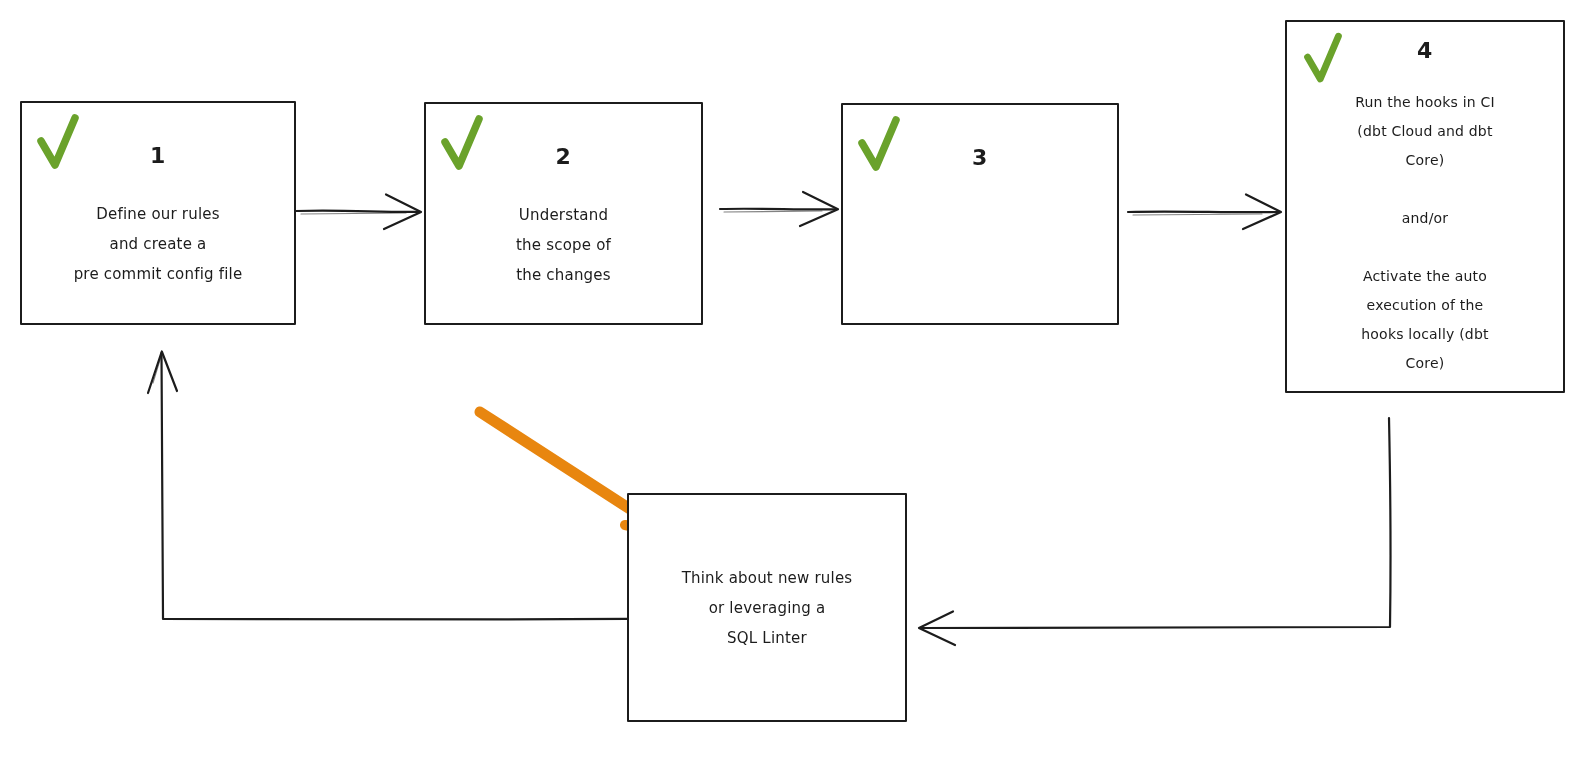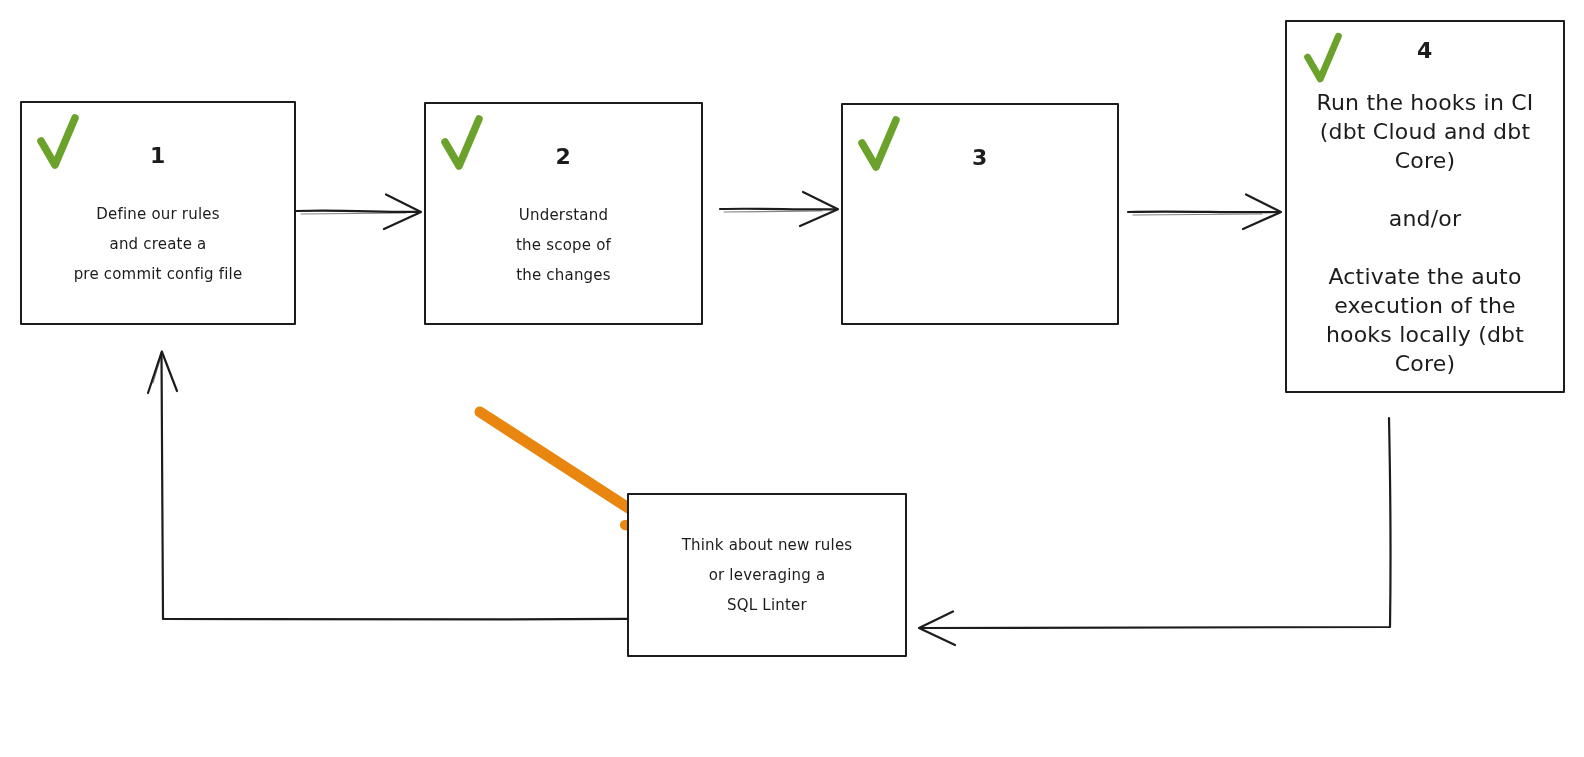--- a/index.html
+++ b/index.html
@@ -10,35 +10,35 @@
   }
   .box{
     position:absolute;border:2px solid var(--ink,#1c1c1c);border-radius:1px;
     background:#ffffff;box-sizing:border-box;text-align:center;
   }
   
   #box-step-1{left:20px;top:101px;width:276px;height:224px;}
   #box-step-2{left:424px;top:102px;width:279px;height:223px;}
   #box-step-3{left:841px;top:103px;width:278px;height:222px;}
   #box-step-4{left:1285px;top:20px;width:280px;height:373px;}
-  #box-feedback{left:627px;top:493px;width:280px;height:164px;
+  #box-feedback{left:627px;top:493px;width:280px;height:229px;
     display:flex;align-items:center;justify-content:center;}
   .step-head{position:relative;height:92px;}
   #box-step-4 .step-head{height:64px;}
   .check{position:absolute;left:14px;top:10px;width:44px;height:58px;}
   #box-step-4 .check{left:16px;top:8px;width:40px;height:56px;}
   .check path{stroke:var(--check,#6aa22b);stroke-width:7.5;fill:none;
     stroke-linecap:round;stroke-linejoin:round;}
   .step-num{display:block;padding-top:40px;font-size:22px;font-weight:600;letter-spacing:.5px;}
   #box-step-4 .step-num{padding-top:16px;}
   .step-text{
     font-size:15px;line-height:30px;white-space:pre-line;letter-spacing:.2px;
     padding:4px 6px 0 6px;
   }
-  #box-step-4 .step-text{font-size:22px;line-height:29px;padding-top:2px;}
+  #box-step-4 .step-text{font-size:14px;line-height:29px;padding-top:2px;}
   #box-feedback .step-text{padding:0 8px;}
   svg.wires{position:absolute;left:0;top:0;pointer-events:none;}
   .wire{stroke:var(--ink,#1c1c1c);stroke-width:2.2;fill:none;
     stroke-linecap:round;stroke-linejoin:round;}
   .wire.thin{stroke-width:1.1;opacity:.55;}
   .orange{stroke:var(--orange,#e8860f);fill:none;stroke-linecap:round;stroke-linejoin:round;}
 </style>
 </head>
 <body>
 

